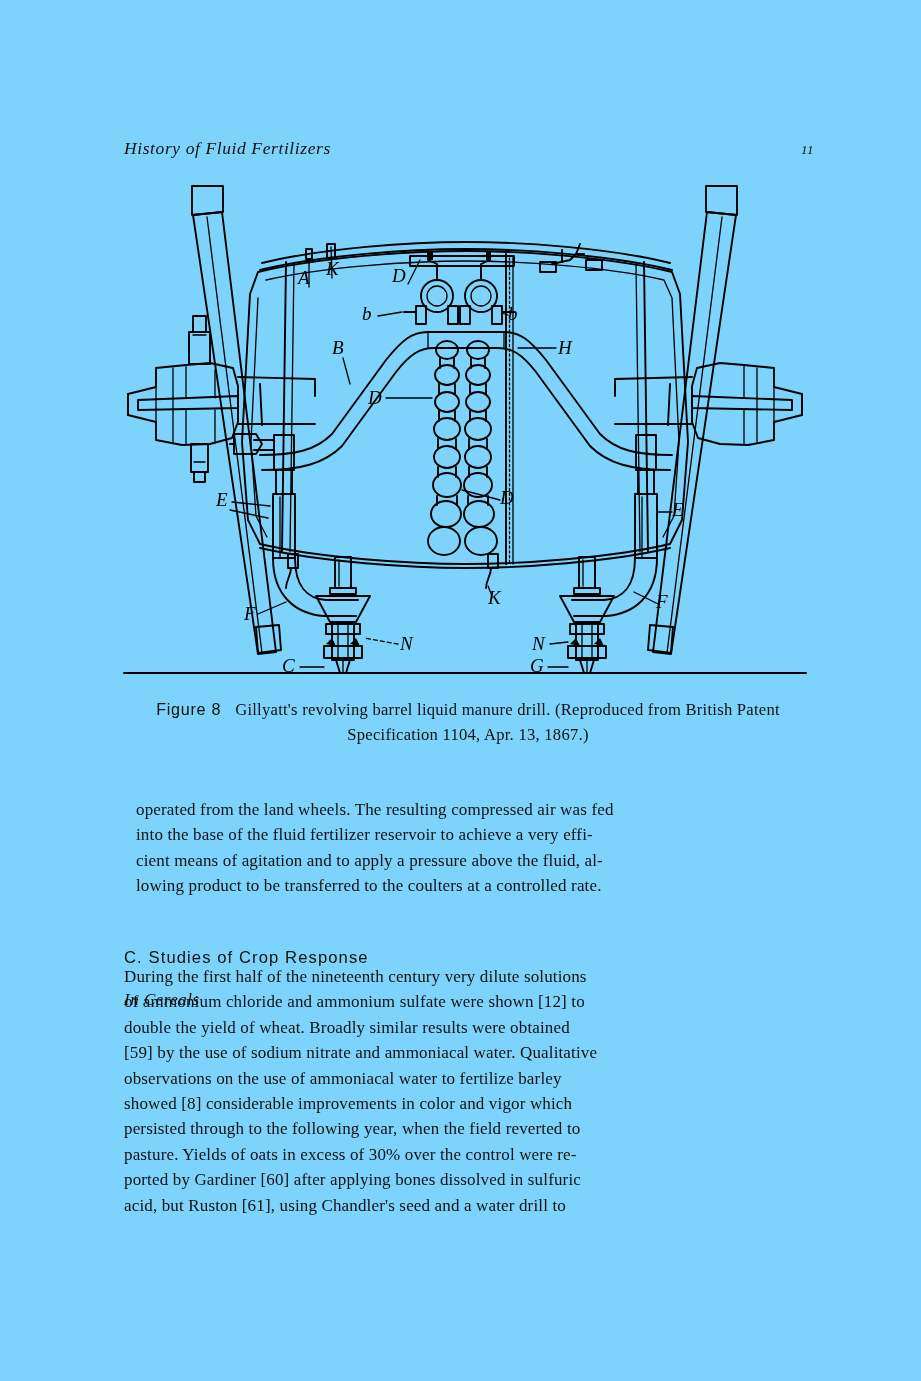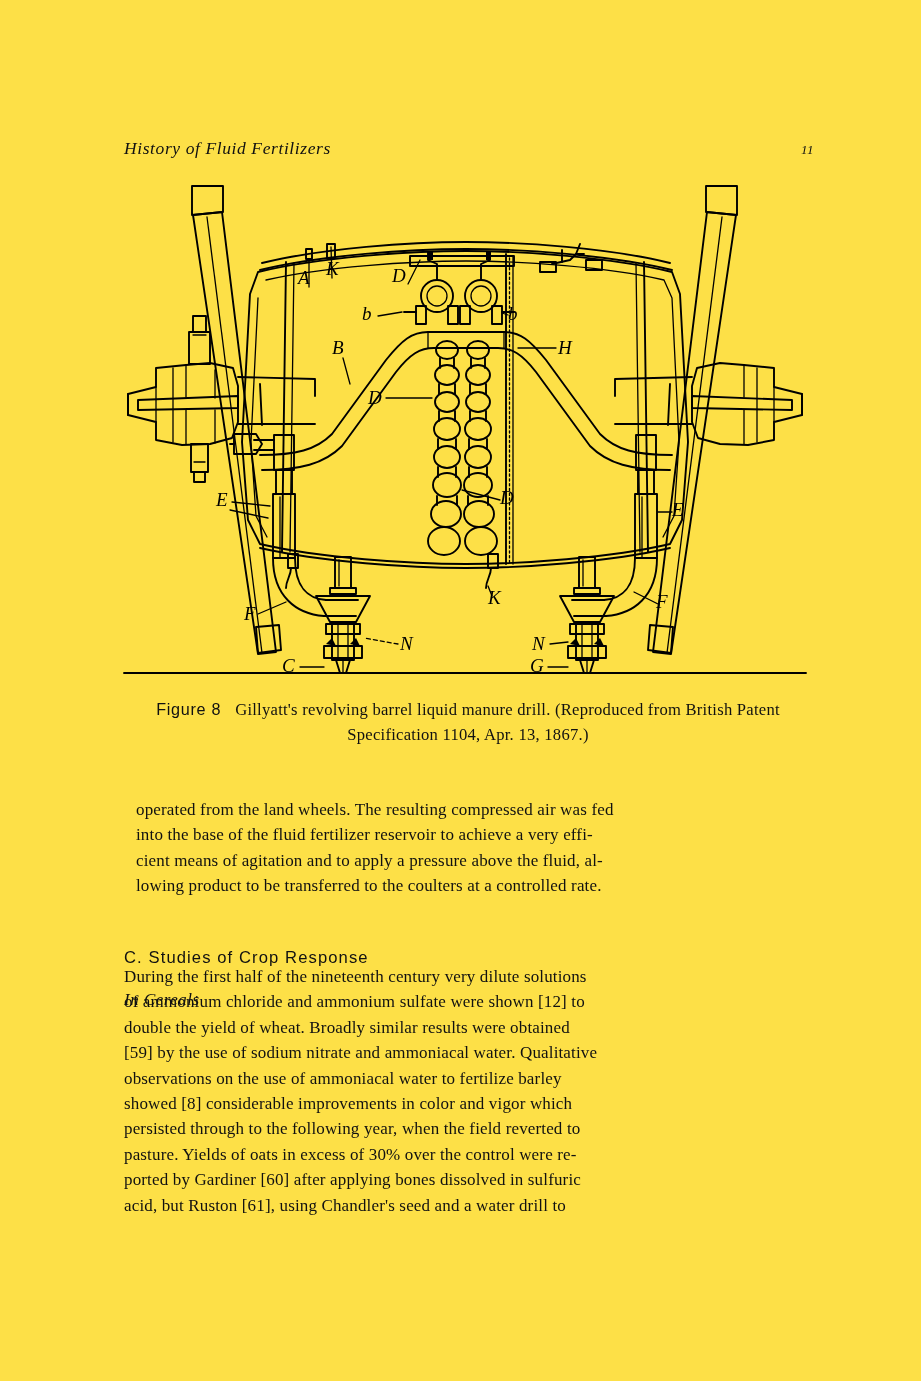--- a/index.html
+++ b/index.html
@@ -14,21 +14,21 @@
     font-family: "Liberation Serif", "DejaVu Serif", serif;
     color: #111111;
     overflow: hidden;
   }
 
   .page {
     position: absolute;
     left: 0; top: 0;
     width: 921px;
     height: 1381px;
-    background: #fde047;
+    background: #7dd3fc;
   }
 
   
   .runhead {
     position: absolute;
     left: 124px;
     top: 138px;
     width: 690px;
     display: flex;
     justify-content: space-between;

